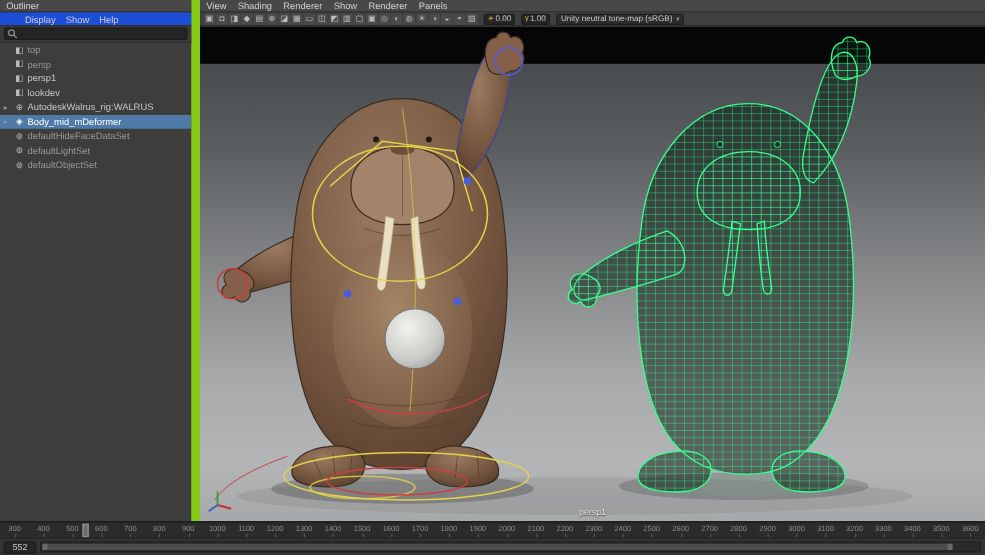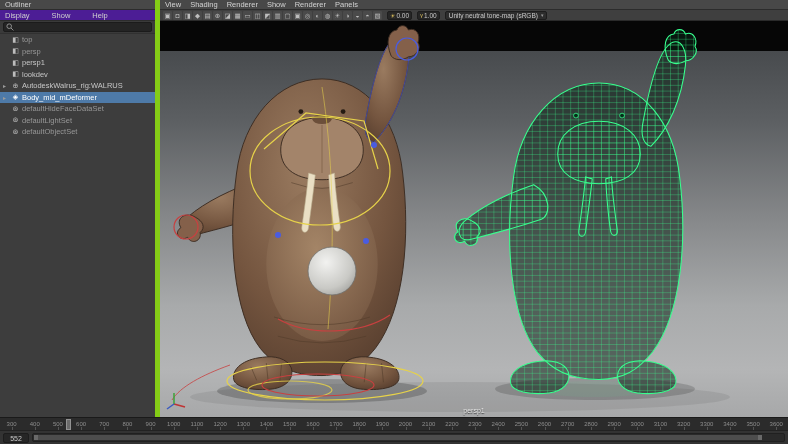--- a/index.html
+++ b/index.html
@@ -1,25 +1,25 @@
 <!DOCTYPE html>
 <html style="--selection-blue: #4e7aa8; --wireframe-green: #38ff8e; --control-yellow: #e6d24a; --control-red: #c84040; --control-blue: #4a5ce0;"><head>
 <meta charset="utf-8">
 <style>
 *{box-sizing:border-box;margin:0;padding:0}
 html,body{width:788px;height:444px}
 body{position:relative;background:#2f2f2f;font-family:"Liberation Sans",sans-serif;overflow:hidden}
 
 
 .row1{height:10px;display:flex;align-items:center;gap:9px;padding:0 5px;background:#484848;border-bottom:1px solid #2c2c2c;font-size:7.5px;color:#d2d2d2}
-.row2{height:11px;display:flex;align-items:center;gap:22px;padding:0 5px;background:#4c1d95;border-bottom:1px solid #2c2c2c;font-size:7.5px;color:#cfcfcf}
+.row2{height:11px;display:flex;align-items:center;gap:8px;padding:0 20px;background:#1d4ed8;border-bottom:1px solid #2c2c2c;font-size:7.5px;color:#cfcfcf}
 .menu-item{cursor:default;white-space:nowrap}
 
 
-.outliner{position:absolute;left:0;top:0;width:160px;height:417px;background:#3d3d3d;border-right:5px solid #84cc16}
+.outliner{position:absolute;left:0;top:0;width:160px;height:417px;background:#3d3d3d;border-right:7px solid #84cc16}
 .o-search{height:13px;display:flex;align-items:center;padding:1px 3px;background:#3a3a3a;border-bottom:1px solid #313131;position:relative}
 .o-search svg{position:absolute;left:6px;pointer-events:none}
 .o-search input{flex:1;height:10px;background:#242424;border:1px solid #1b1b1b;border-radius:2px;color:#bbb;font-size:7px;padding:0 3px 0 14px;outline:none;font-family:inherit}
 .o-tree{position:absolute;top:34px;bottom:0;left:0;right:0;overflow:hidden}
 .tree-row{height:11.5px;display:flex;align-items:center;padding-left:3px;gap:2px}
 .tree-row .caret{width:6px;font-size:6px;color:#9a9a9a;visibility:hidden}
 .tree-row.expand .caret{visibility:visible}
 .tree-icon{width:9px;font-size:7px;color:#bdbdbd;text-align:center}
 .tree-label{font-size:7.5px;color:#c6c6c6;white-space:nowrap}
 .tree-row.dim .tree-label{color:#979797}

